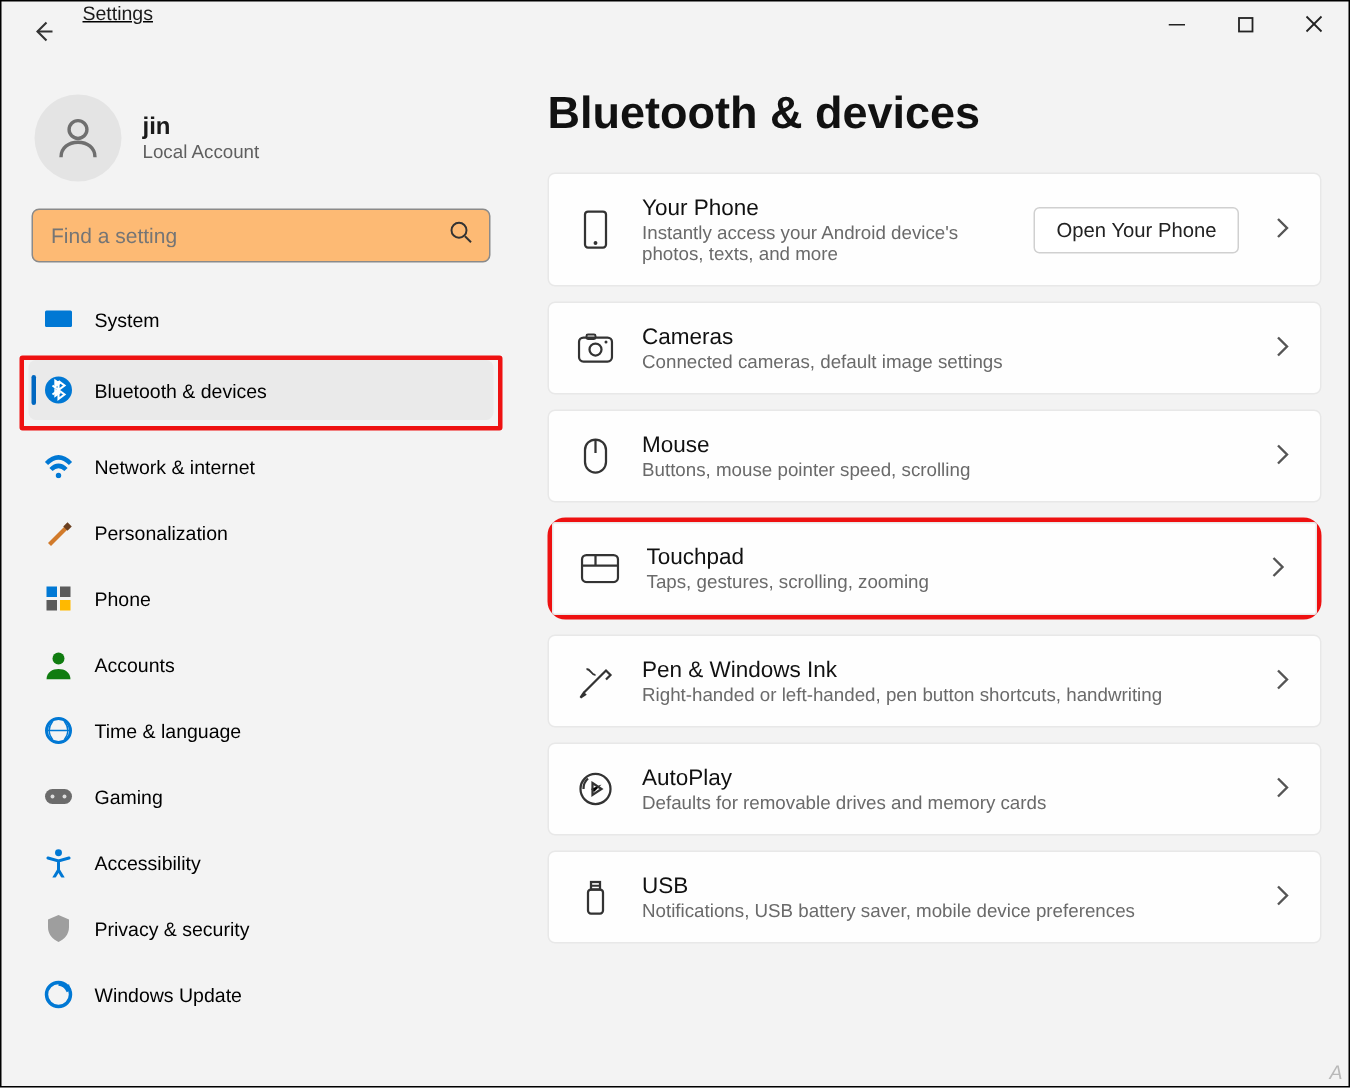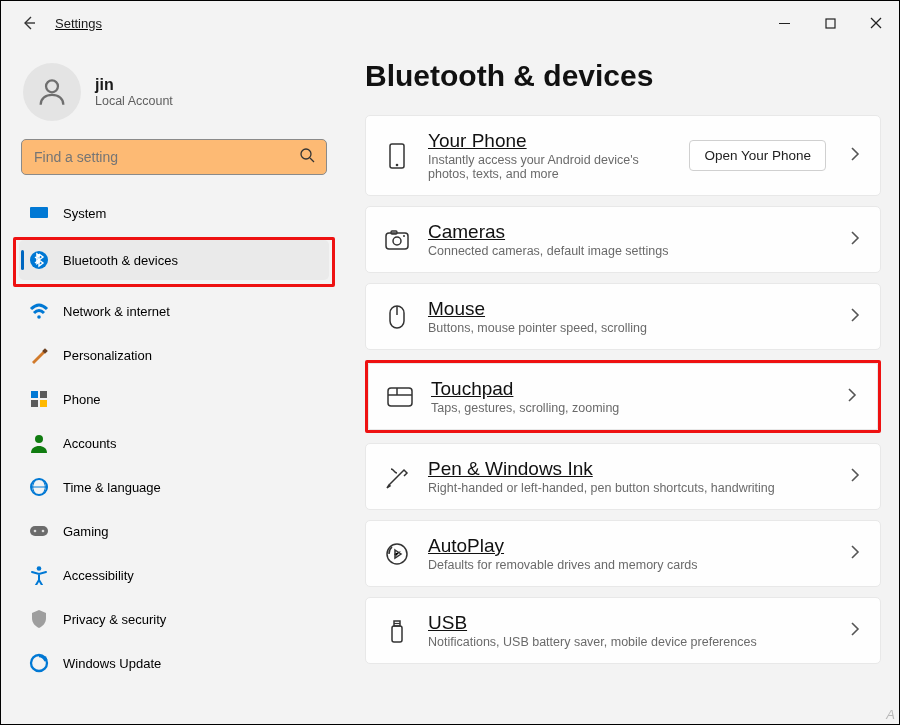--- a/index.html
+++ b/index.html
@@ -1,17 +1,17 @@
 <!DOCTYPE html>
 <html><head>
 <meta charset="utf-8">
 <style>
   * { box-sizing: border-box; margin: 0; padding: 0; font-family: "Segoe UI", Arial, sans-serif; }
   body { background: #f3f3f3; width: 900px; height: 725px; overflow: hidden; position: relative; border: 1px solid #000; }
-  .titlebar { display: flex; align-items: center; height: 44px; padding: 0 0 0 8px; text-decoration: underline; }
+  .titlebar { display: flex; height: 44px; padding: 0 0 0 8px; text-decoration: underline; }
   .back-btn { width: 40px; height: 40px; display:flex; align-items:center; justify-content:center; font-size:16px; color:#333; cursor:pointer;}
   .title { font-size: 13px; color: #1a1a1a; margin-left: 6px; }
   .win-controls { margin-left:auto; display:flex; }
   .win-btn { width: 46px; height: 30px; display:flex; align-items:center; justify-content:center; color:#1a1a1a; font-size:12px; }
   .container { display:flex; padding: 10px 18px 0 18px; height: calc(100% - 44px); }
   .sidebar { width: 310px; flex-shrink:0; }
   .user-row { display:flex; align-items:center; gap:14px; padding: 8px 4px 18px 4px; }
   .avatar { width:58px; height:58px; border-radius:50%; background:#e4e4e4; display:flex; align-items:center; justify-content:center; }
   .avatar svg { width:34px; height:34px; stroke:#6f6f6f; }
   .username { font-size:16px; font-weight:600; color:#1a1a1a; }
@@ -24,25 +24,25 @@
   .nav-item.selected { background:#eaeaea; }
   .nav-item.selected::before { content:""; position:absolute; left:2px; top:10px; bottom:10px; width:3px; background:#0067c0; border-radius:2px; }
   .nav-icon { width:20px; height:20px; display:flex; align-items:center; justify-content:center; }
   .highlight-box { border:3px solid #e11; border-radius:2px; }
   .sidebar .highlight-box { margin:0 -6px 4px -6px; padding:0 3px; }
   .main { flex:1; padding-left: 36px; }
   .page-title { font-size:30px; font-weight:600; color:#111; margin: 4px 0 22px 0; }
   .card { background:#fefefe; border:1px solid #e8e8e8; border-radius:5px; padding:14px 20px 14px 18px; display:flex; align-items:center; gap:18px; margin-bottom:10px; cursor:pointer; }
   .card-icon { width:26px; height:26px; display:flex; align-items:center; justify-content:center; color:#333; flex-shrink:0;}
   .card-body { flex:1; }
-  .card-title { font-size:19px; color:#111;text-decoration:underline; }
+  .card-title { font-size:15px; color:#111; }
   .card-sub { font-size:12.5px; color:#6a6a6a; margin-top:1px; }
   .open-btn { background:#fff; border:1px solid #d0d0d0; border-radius:4px; padding:7px 14px; font-size:13.5px; color:#222; cursor:pointer;}
   .chev { color:#555; font-size:14px; margin-left:6px; }
-  .main .highlight-box { border-radius:2px; margin-bottom:10px; }
+  .main .highlight-box { border-radius:12px; margin-bottom:10px; }
   .main .highlight-box .card { margin-bottom:0; border-radius:2px; }
   .watermark { position:absolute; right:4px; bottom:2px; font-size:13px; color:#b9b9b9; font-style:italic;}
 </style>
 </head>
 <body>
 
 <div class="titlebar">
   <div class="back-btn">
     <svg width="16" height="16" viewBox="0 0 16 16">
         <path d="M10 2 L4 8 L10 14" stroke="#333" stroke-width="1.4" fill="none"></path>

